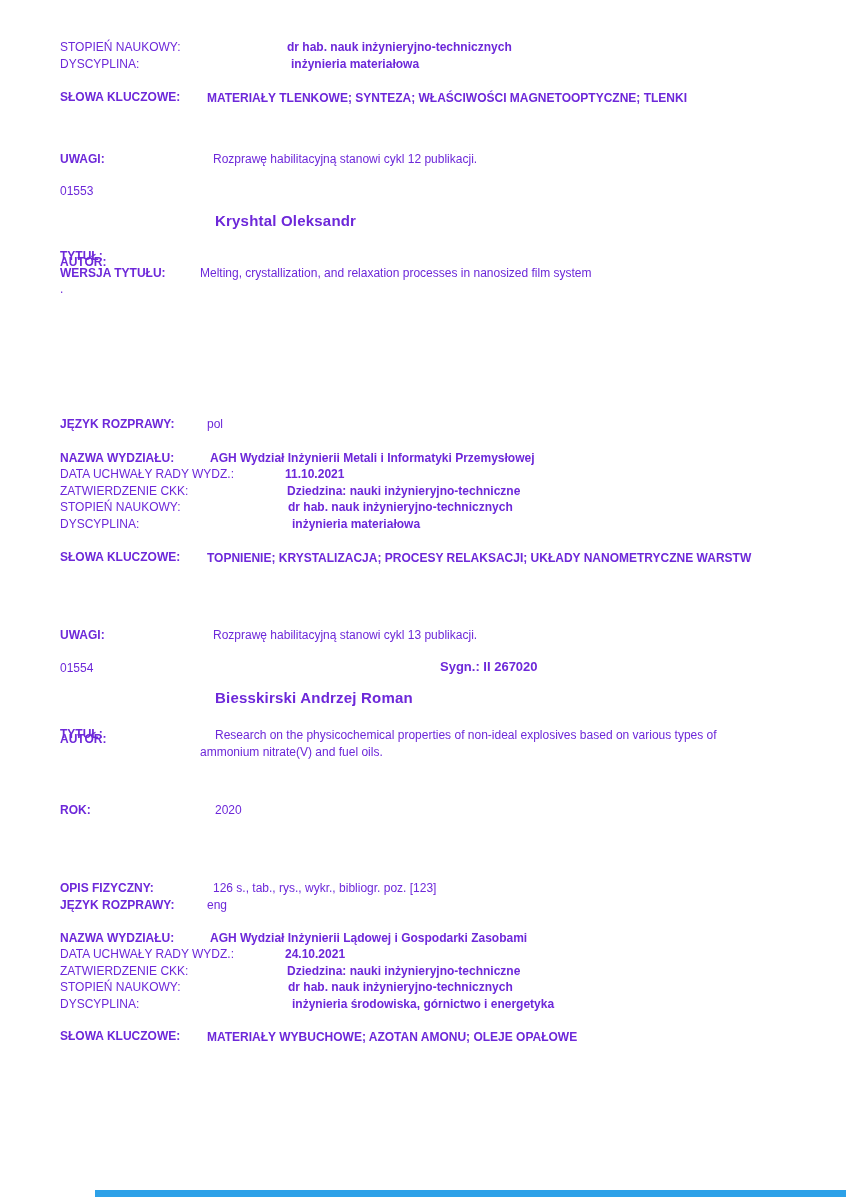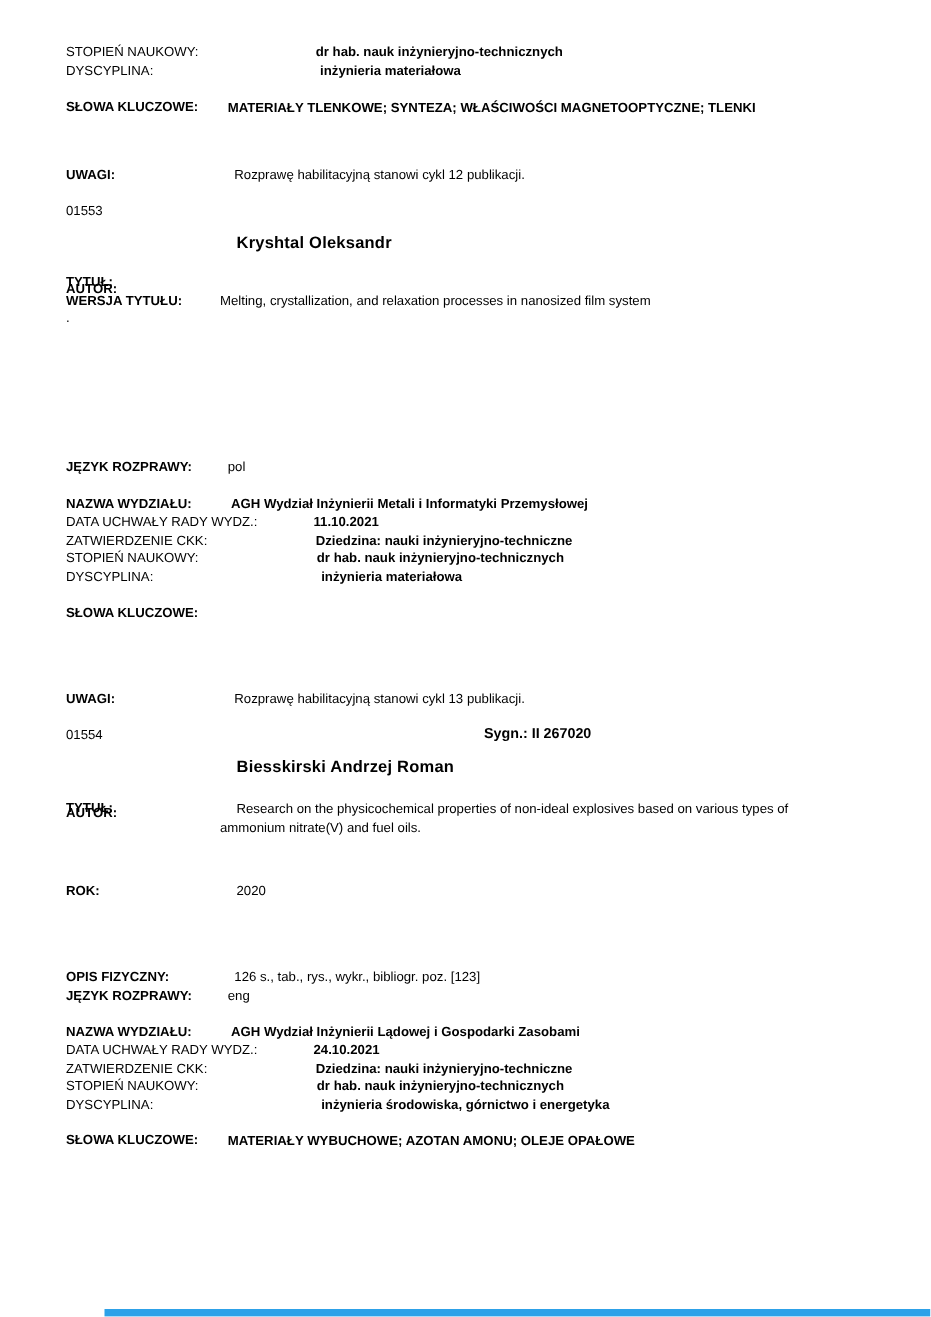--- a/index.html
+++ b/index.html
@@ -1,18 +1,18 @@
 <!DOCTYPE html>
 <html><head>
 <meta charset="utf-8">
 <style>
   html,body{margin:0;padding:0;background:#ffffff;}
   .page{
     position:relative;width:846px;height:1197px;background:#ffffff;
-    font-family:"Liberation Sans", sans-serif;font-size:12px;color:#000000;
+    font-family:"Liberation Sans", sans-serif;font-size:12px;color:#6d28d9;
     overflow:hidden;line-height:14px;
   }
   .row{position:absolute;left:60px;display:flex;align-items:flex-start;}
   .lab{flex:0 0 auto;}
   .b{font-weight:bold;}
   .val{white-space:nowrap;}
   
   .lw140{width:140px}.lw147{width:147px}.lw150{width:150px}.lw153{width:153px}
   .lw155{width:155px}.lw225{width:225px}.lw227{width:227px}.lw228{width:228px}
   .lw231{width:231px}.lw232{width:232px}
@@ -83,20 +83,21 @@
     <span class="lab lw228">STOPIEŃ NAUKOWY:</span>
     <span class="val b">dr hab. nauk inżynieryjno-technicznych</span>
   </div>
   <div class="row" style="top:517px">
     <span class="lab lw232">DYSCYPLINA:</span>
     <span class="val b">inżynieria materiałowa</span>
   </div>
 
   <div class="row" style="top:550px">
     <span class="lab lw147 b">SŁOWA KLUCZOWE:</span>
+    <span class="kw-val">TOPNIENIE; KRYSTALIZACJA; PROCESY RELAKSACJI; UKŁADY NANOMETRYCZNE WARSTW</span>
   </div>
 
   <div class="row" style="top:628px">
     <span class="lab lw153 b">UWAGI:</span>
     <span class="val">Rozprawę habilitacyjną stanowi cykl 13 publikacji.</span>
   </div>
 
   <div class="plainid" style="top:661px">01554</div>
   <div class="sygn" style="top:660px">Sygn.: II 267020</div>
 

